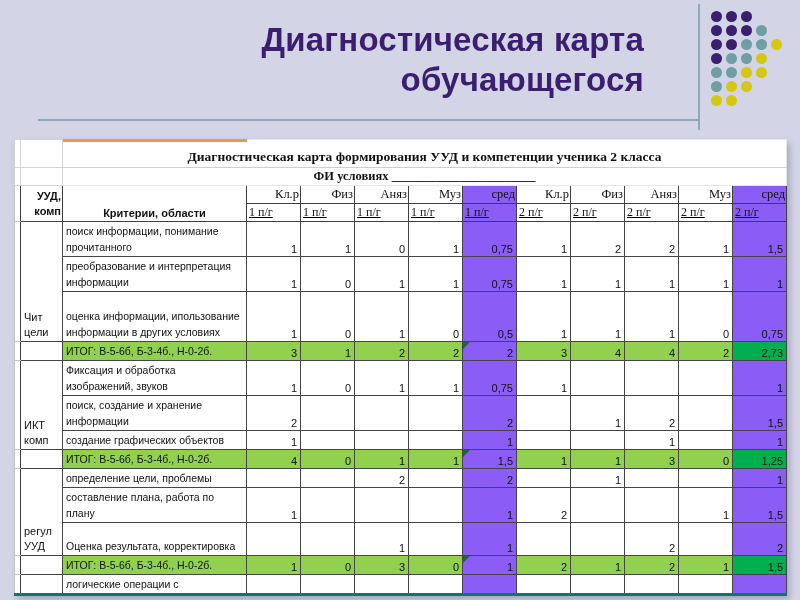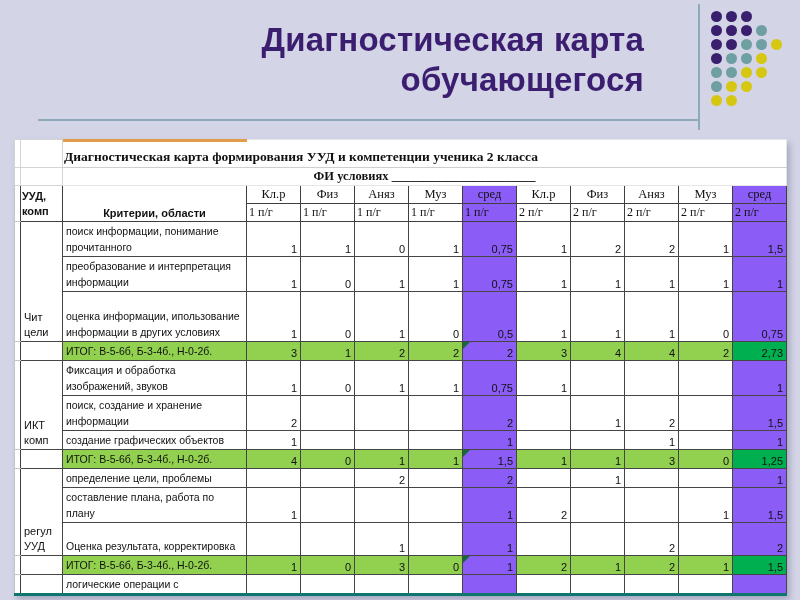--- a/index.html
+++ b/index.html
@@ -22,31 +22,31 @@
   
   .sheet{position:absolute;left:14px;top:139px;width:773px;background:#ffffff;
          box-shadow:3px 4px 6px rgba(60,60,100,.28);}
   .orange-bar{position:absolute;left:49px;top:0;width:184px;height:3px;background:#e39c4a;z-index:4;}
   table{border-collapse:collapse;table-layout:fixed;width:772px;background:#fff;}
   td,th{margin:0;overflow:hidden;vertical-align:bottom;color:#111;font-weight:normal;}
 
   
   td.lite{border:1px solid #d4d4d4;background:#fff;}
   td.ttl{font-family:"Liberation Serif",serif;font-weight:bold;font-size:13.5px;
-         text-align:left;padding-bottom:2px;border:1px solid #e6e6e6;border-bottom:1px solid #cfcfcf;}
+         text-align:center;padding-bottom:2px;border:1px solid #e6e6e6;border-bottom:1px solid #cfcfcf;}
   td.fi{font-family:"Liberation Serif",serif;font-weight:bold;font-size:12.5px;
         text-align:center;border:1px solid #e6e6e6;}
 
   
-  th.corner{border:1px solid #3f3f3f;font-size:11px;font-weight:bold;text-align:left;
+  th.corner{border:1px solid #3f3f3f;font-size:11px;font-weight:bold;text-align:right;
             vertical-align:middle;white-space:pre-line;line-height:15px;}
   th.crith{border:1px solid #3f3f3f;font-size:11px;font-weight:bold;text-align:center;
            vertical-align:bottom;padding-bottom:2px;}
   th.subj{border:1px solid #3f3f3f;font-family:"Liberation Serif",serif;font-size:12.5px;
-          text-align:center;vertical-align:middle;}
+          text-align:right;vertical-align:middle;}
   th.per{border:1px solid #3f3f3f;font-family:"Liberation Serif",serif;font-size:12px;
          text-align:left;padding-left:2px;vertical-align:middle;}
   td.sliver{border:1px solid #c6c6c6;border-right:1px solid #3f3f3f;background:#fff;}
 
   
   tbody td{border:1px solid #454545;font-size:11px;}
   td.grp{background:#fff;font-size:11px;text-align:left;padding:0 2px 1px 3px;
          white-space:pre-line;line-height:15px;vertical-align:bottom;}
   td.crit{font-size:10.5px;line-height:16px;text-align:left;padding:1px 2px 1px 3px;}
   td.num{text-align:right;padding:0 3px 1px 0;position:relative;}
@@ -112,21 +112,21 @@
             <th class="subj">Физ</th>
             <th class="subj">Аняз</th>
             <th class="subj">Муз</th>
             <th class="subj yellow">сред</th>
             <th class="subj">Кл.р</th>
             <th class="subj">Физ</th>
             <th class="subj">Аняз</th>
             <th class="subj">Муз</th>
             <th class="subj yellow">сред</th>
           </tr>
-          <tr style="height: 17px;">
+          <tr style="height: 17px; text-decoration: underline;">
             <th class="per">1 п/г</th>
             <th class="per">1 п/г</th>
             <th class="per">1 п/г</th>
             <th class="per">1 п/г</th>
             <th class="per yellow">1 п/г</th>
             <th class="per">2 п/г</th>
             <th class="per">2 п/г</th>
             <th class="per">2 п/г</th>
             <th class="per">2 п/г</th>
             <th class="per yellow">2 п/г</th>

